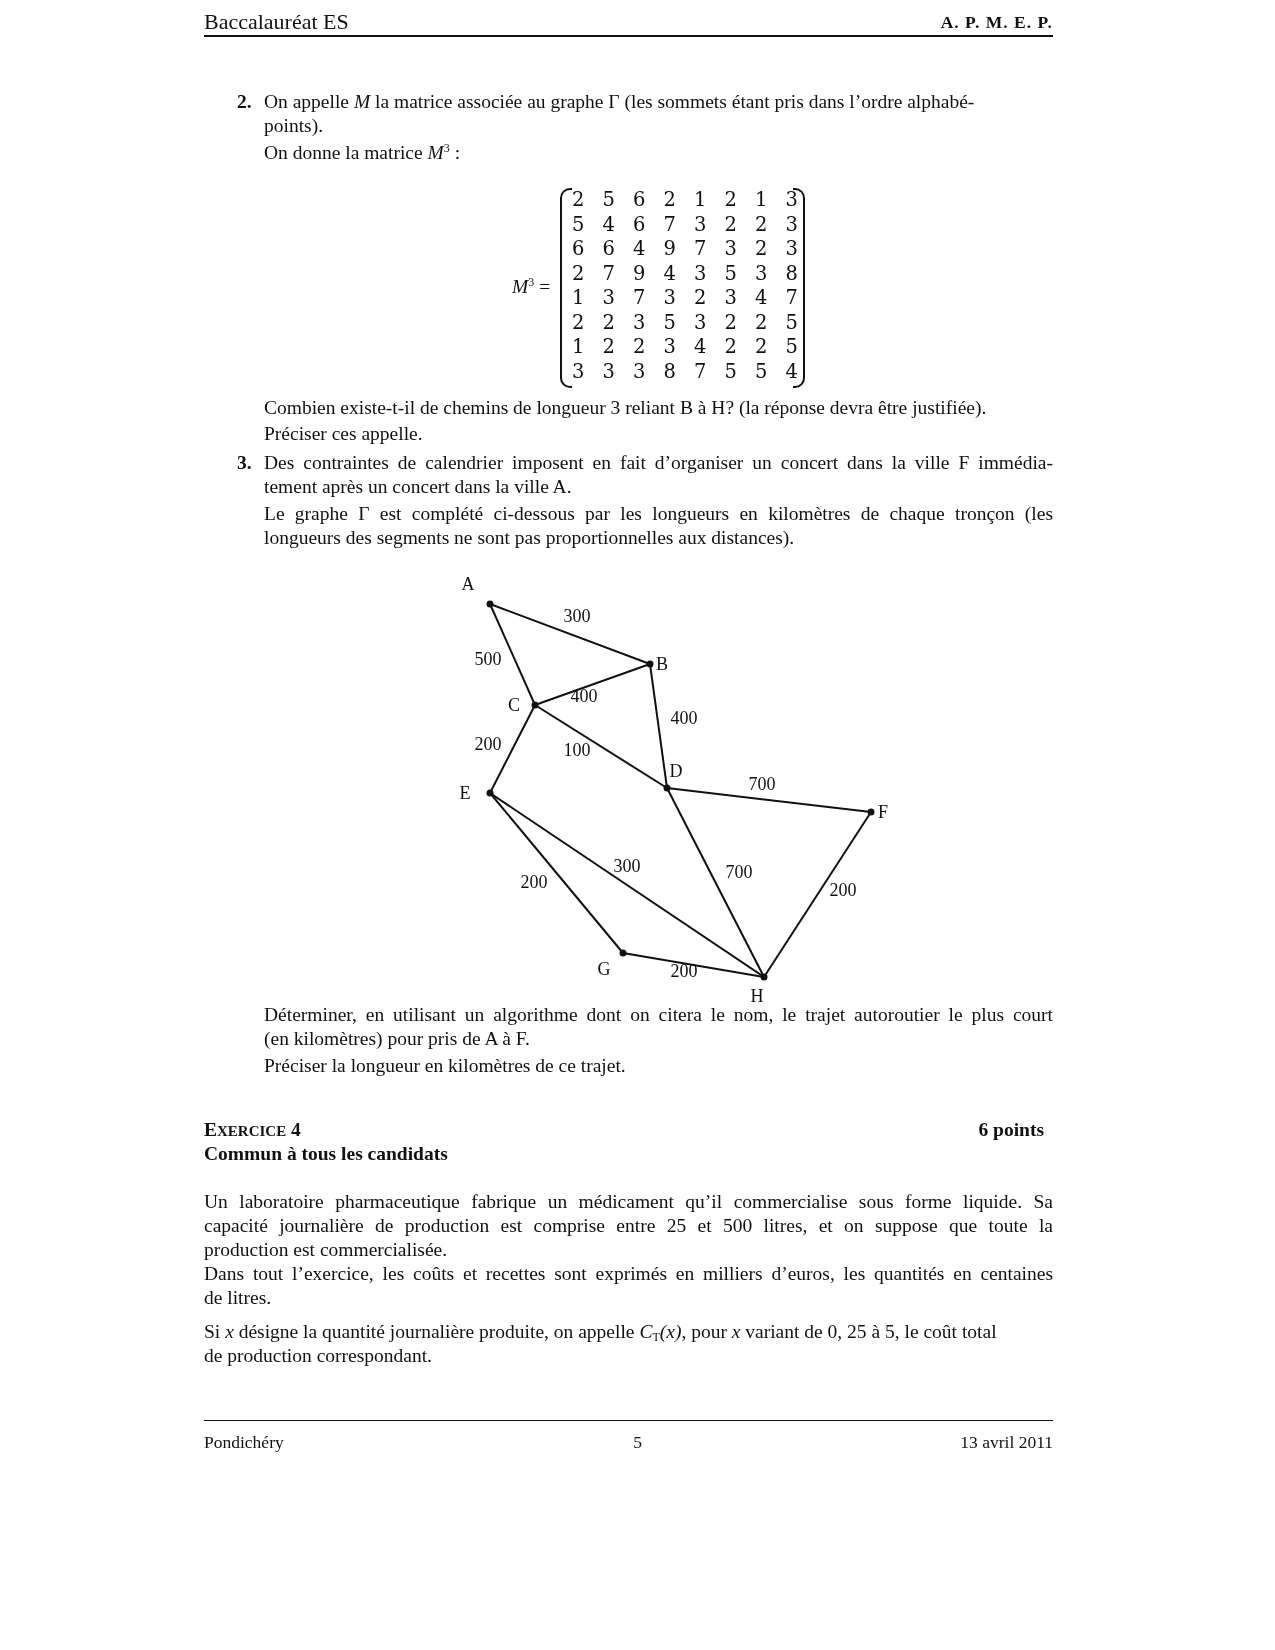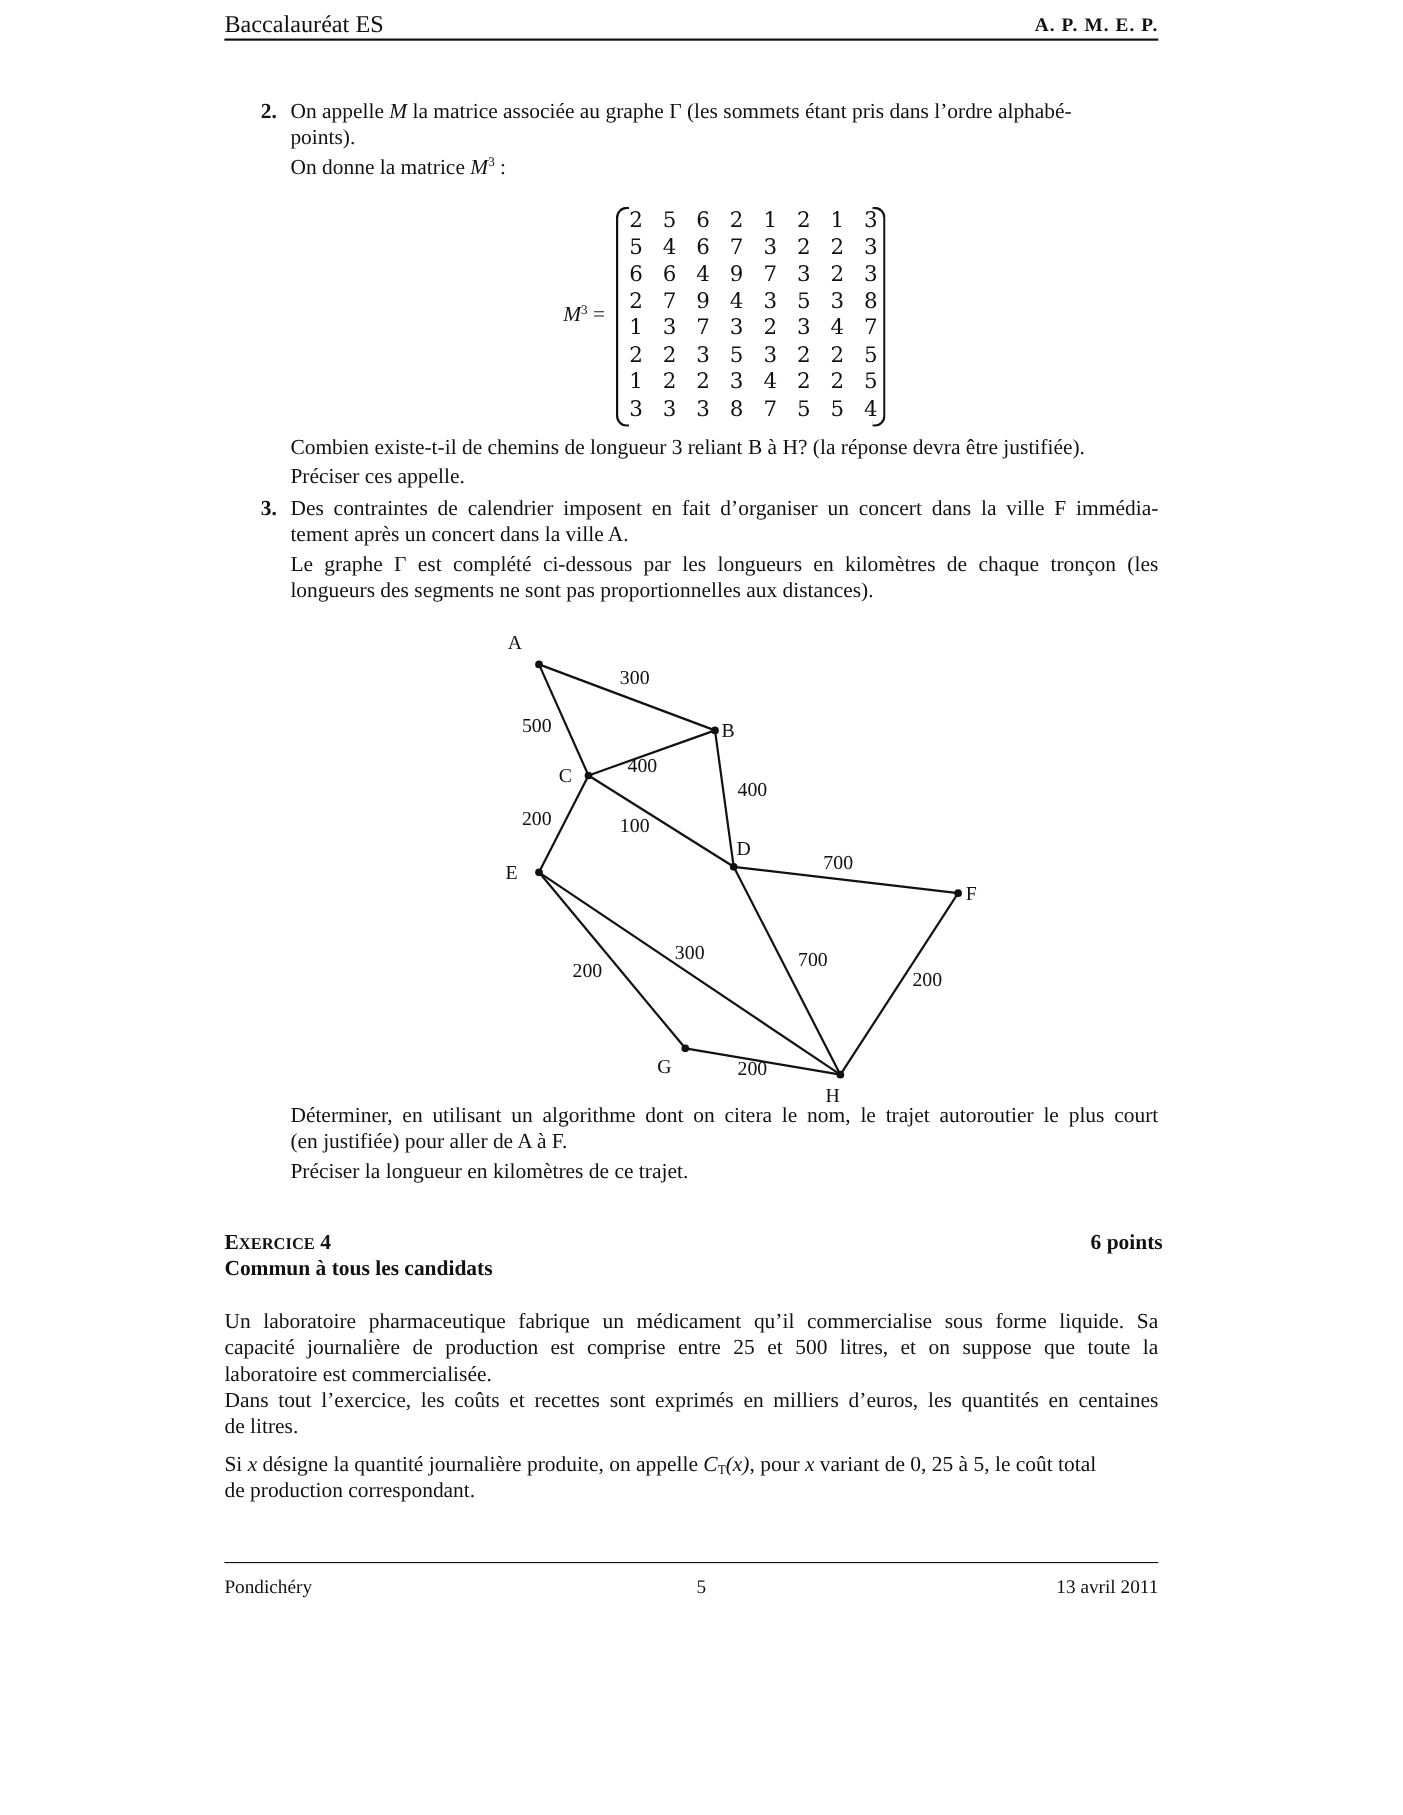--- a/index.html
+++ b/index.html
@@ -25,21 +25,21 @@
   sub { font-size: 12px; vertical-align: -3px; line-height: 0; }
 
   
   .matrix-label { left: 512px; top: 275px; font-size: 19.5px; }
   .matrix { left: 560px; top: 188px; width: 245px; height: 196px; }
   .matrix-bracket-left { left: 0; top: 0; width: 10px; height: 196px; border: 2px solid #111; border-right: none; border-radius: 10px 0 0 10px; }
   .matrix-bracket-right { right: 0; top: 0; width: 10px; height: 196px; border: 2px solid #111; border-left: none; border-radius: 0 10px 10px 0; }
   .matrix-grid { left: 12px; top: 0; display: grid; grid-template-columns: repeat(8, 30.5px); grid-auto-rows: 24.5px; font-size: 19.5px; }
   .matrix-grid span { text-align: left; }
   .ex-title { left: 204px; top: 1118px; font-weight: bold; font-size: 19.5px; }
-  .ex-points { right: 218px; top: 1118px; font-weight: bold; font-size: 19.5px; }
+  .ex-points { right: 231px; top: 1118px; font-weight: bold; font-size: 19.5px; }
   .ex-sub { left: 204px; top: 1142px; font-weight: bold; font-size: 19.5px; }
 
   svg text { font-family: "Liberation Serif", "DejaVu Serif", serif; font-size: 18px; fill: #111; }
 </style>
 </head>
 <body>
 
 <div class="abs txt header-left">Baccalauréat ES</div>
 <div class="abs txt header-right">A. P. M. E. P.</div>
 <div class="abs header-rule"></div>
@@ -175,30 +175,30 @@
       <text x="514" y="711" text-anchor="middle">C</text>
       <text x="676" y="777" text-anchor="middle">D</text>
       <text x="465" y="799" text-anchor="middle">E</text>
       <text x="883" y="818" text-anchor="middle">F</text>
       <text x="604" y="975" text-anchor="middle">G</text>
       <text x="757" y="1002" text-anchor="middle">H</text>
     </g>
 </svg>
 
 <div class="abs txt indent justify" style="top:1003px;">Déterminer, en utilisant un algorithme dont on citera le nom, le trajet autoroutier le plus court</div>
-<div class="abs txt indent" style="top:1027px;">(en justifiée) pour aller de A à F.</div>
+<div class="abs txt indent" style="top:1027px;">(en kilomètres) pour pris de A à F.</div>
 <div class="abs txt indent" style="top:1054px;">Préciser la longueur en kilomètres de ce trajet.</div>
 
 <div class="abs txt ex-title"><span>E</span><span style="font-size:15px;">XERCICE</span><span> 4</span></div>
 <div class="abs txt ex-points">6 points</div>
 <div class="abs txt ex-sub">Commun à tous les candidats</div>
 
 <div class="abs txt justify" style="left:204px; width:849px; top:1190px;">Un laboratoire pharmaceutique fabrique un médicament qu’il commercialise sous forme liquide. Sa</div>
 <div class="abs txt justify" style="left:204px; width:849px; top:1214px;">capacité journalière de production est comprise entre 25 et 500 litres, et on suppose que toute la</div>
-<div class="abs txt" style="left:204px; top:1238px;">laboratoire est commercialisée.</div>
+<div class="abs txt" style="left:204px; top:1238px;">production est commercialisée.</div>
 <div class="abs txt justify" style="left:204px; width:849px; top:1262px;">Dans tout l’exercice, les coûts et recettes sont exprimés en milliers d’euros, les quantités en centaines</div>
 <div class="abs txt" style="left:204px; top:1286px;">de litres.</div>
 <div class="abs txt" style="left:204px; width:849px; top:1320px; display:flex; justify-content:space-between;">
   <span><span>Si </span><i>x</i><span> désigne la quantité journalière produite, on appelle </span><i>C</i><sub>T</sub><i>(x)</i><span>, pour </span><i>x</i><span> variant de 0, 25 à 5, le coût total</span></span>
 </div>
 <div class="abs txt" style="left:204px; top:1344px;">de production correspondant.</div>
 
 <div class="abs footer-rule"></div>
 <div class="abs txt footer-left">Pondichéry</div>
 <div class="abs txt footer-center">5</div>

